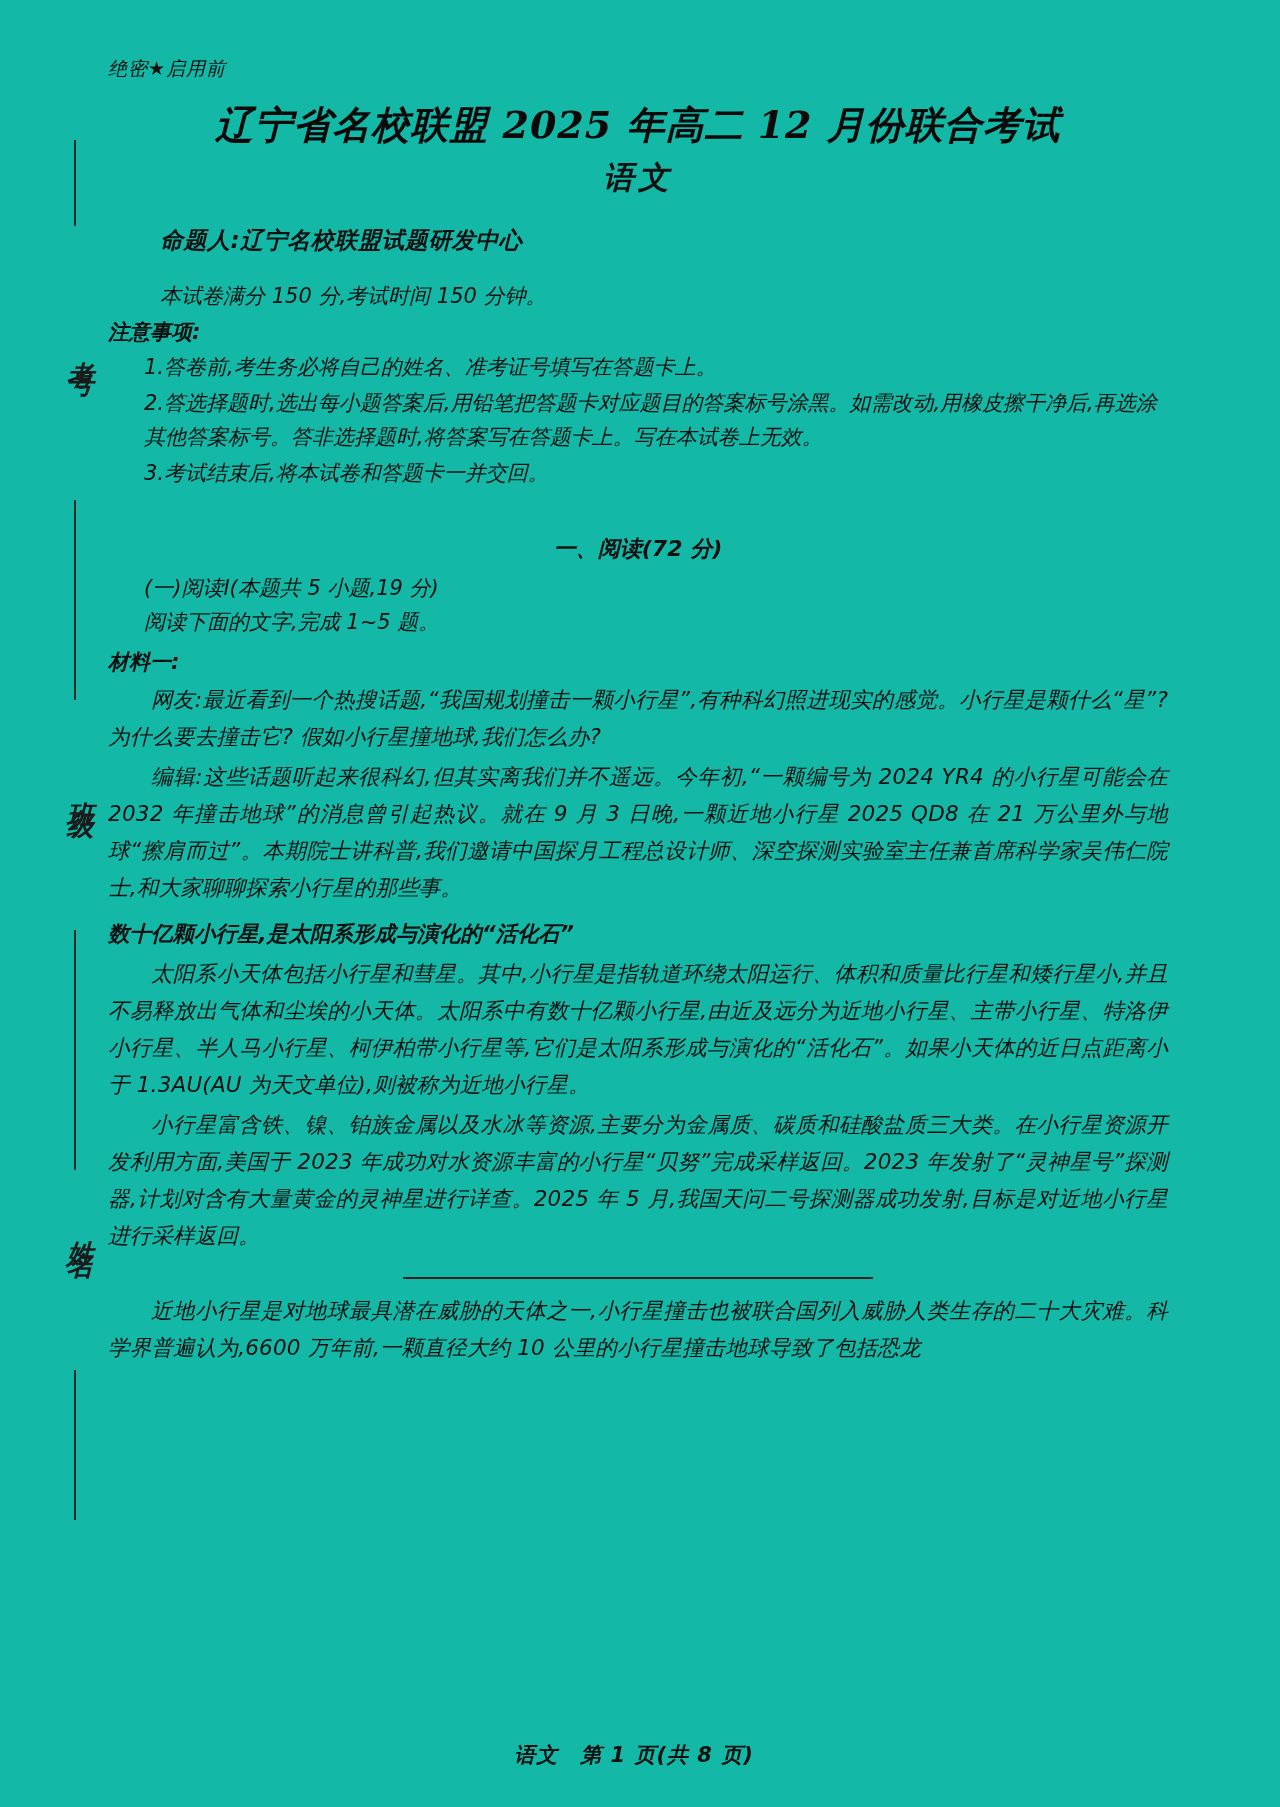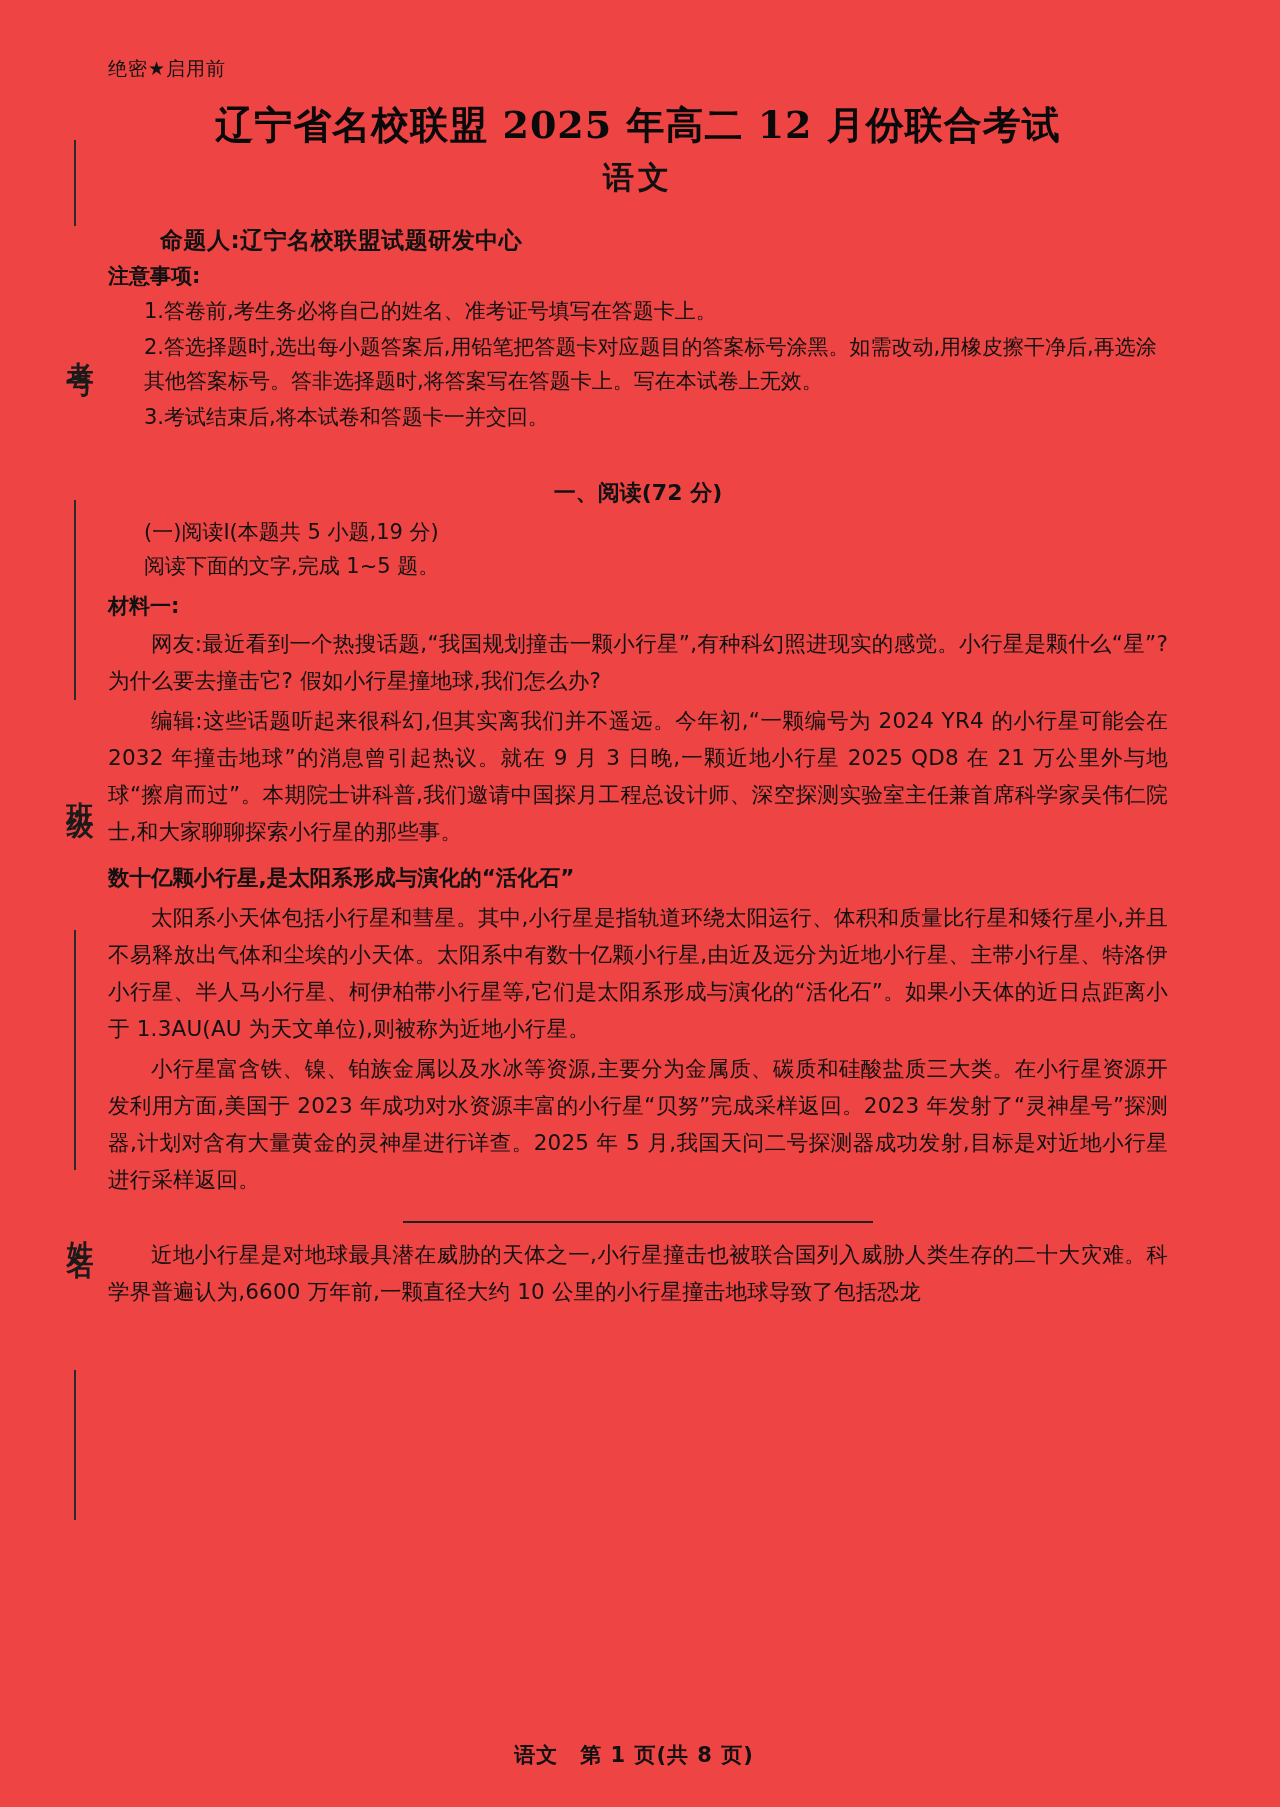--- a/index.html
+++ b/index.html
@@ -12,21 +12,22 @@
     height: 1807px;
     position: relative;
     font-family: "Liberation Serif", serif;
     color: #111;
     overflow: hidden;
   }
 
   .page {
     position: absolute;
     inset: 0;
-    background: #ef4444;
+    background: #14b8a6;
+    font-style: italic;
   }
 
   
   .sidebar {
     position: absolute;
     left: 52px;
     top: 140px;
     width: 46px;
     height: 1400px;
   }
@@ -192,20 +193,21 @@
 
     <div class="secret">绝密★启用前</div>
 
     <div class="doc-title">辽宁省名校联盟 2025 年高二 12 月份联合考试</div>
     <div class="doc-subject">语文</div>
 
     <div class="meta-line">
       <span>命题人:</span><span>辽宁名校联盟试题研发中心</span>
     </div>
 
+    <div class="fullscore">本试卷满分 150 分,考试时间 150 分钟。</div>
 
     <div class="notice-head">注意事项:</div>
     <div class="notice-item">1.答卷前,考生务必将自己的姓名、准考证号填写在答题卡上。</div>
     <div class="notice-item">2.答选择题时,选出每小题答案后,用铅笔把答题卡对应题目的答案标号涂黑。如需改动,用橡皮擦干净后,再选涂其他答案标号。答非选择题时,将答案写在答题卡上。写在本试卷上无效。</div>
     <div class="notice-item">3.考试结束后,将本试卷和答题卡一并交回。</div>
 
     <div class="section-head">一、阅读(72 分)</div>
     <div class="sub-head">(一)阅读Ⅰ(本题共 5 小题,19 分)</div>
     <div class="lead">阅读下面的文字,完成 1~5 题。</div>
     <div class="mat-label">材料一:</div>

